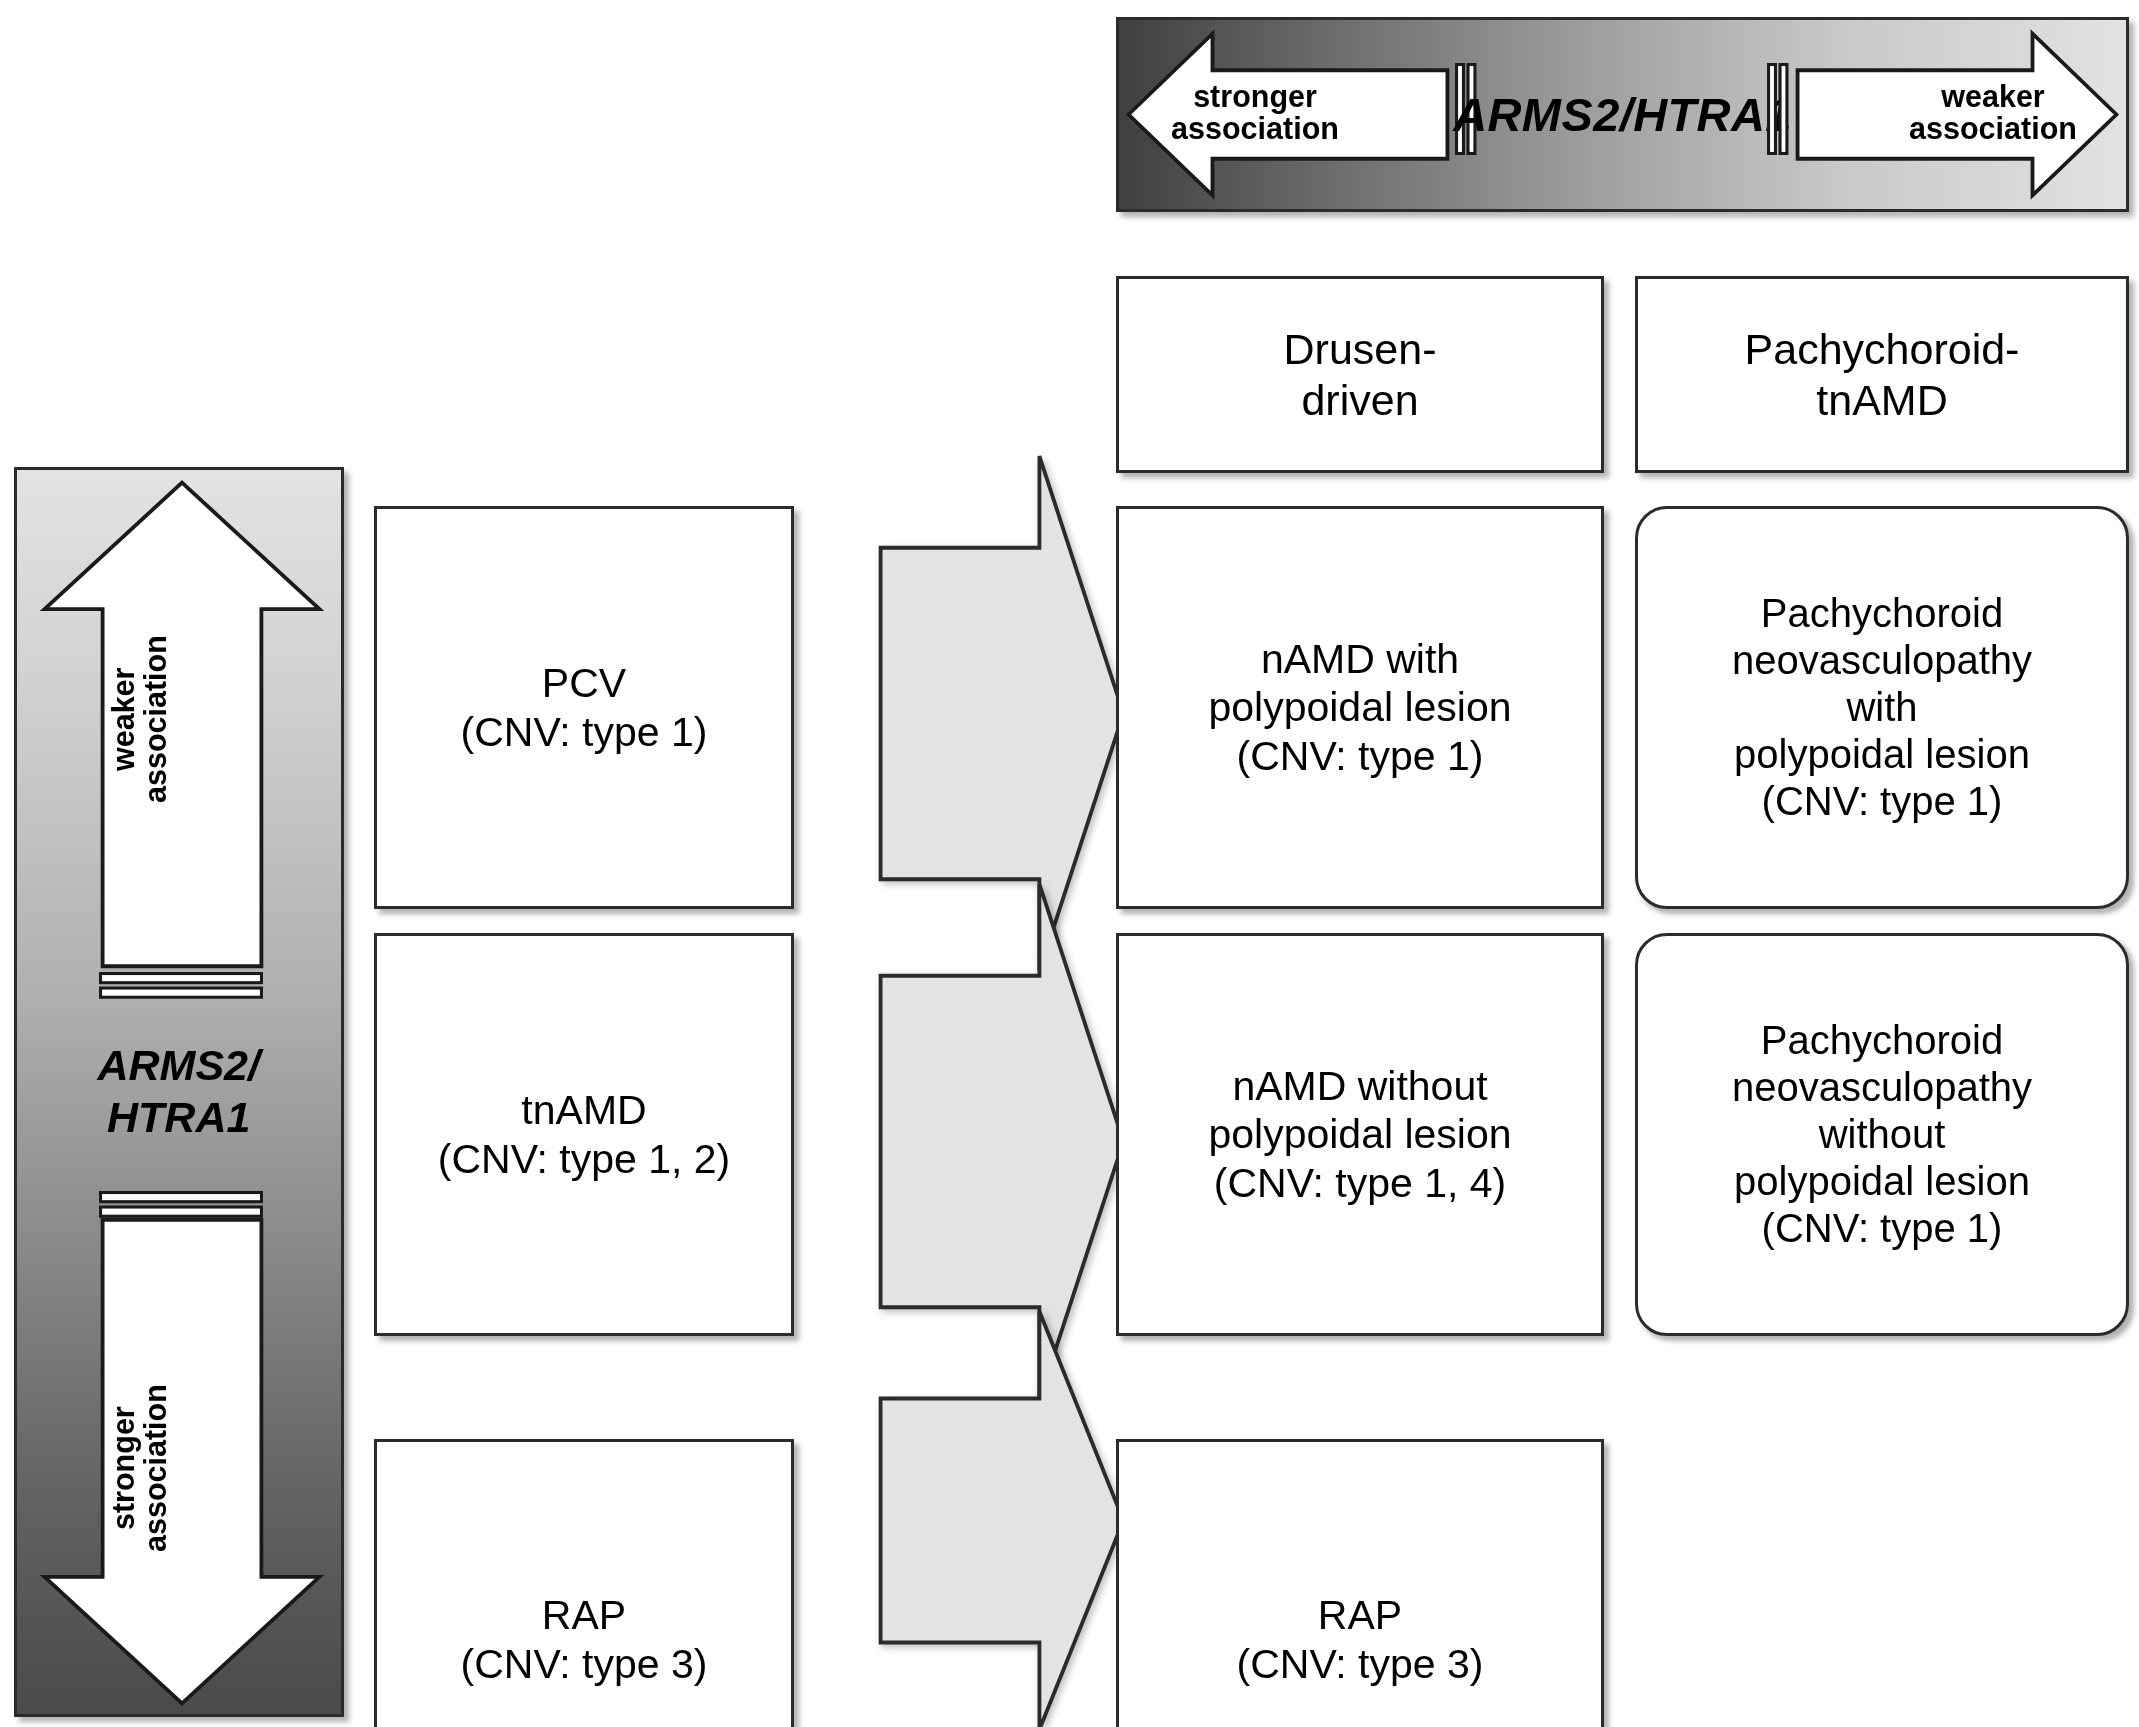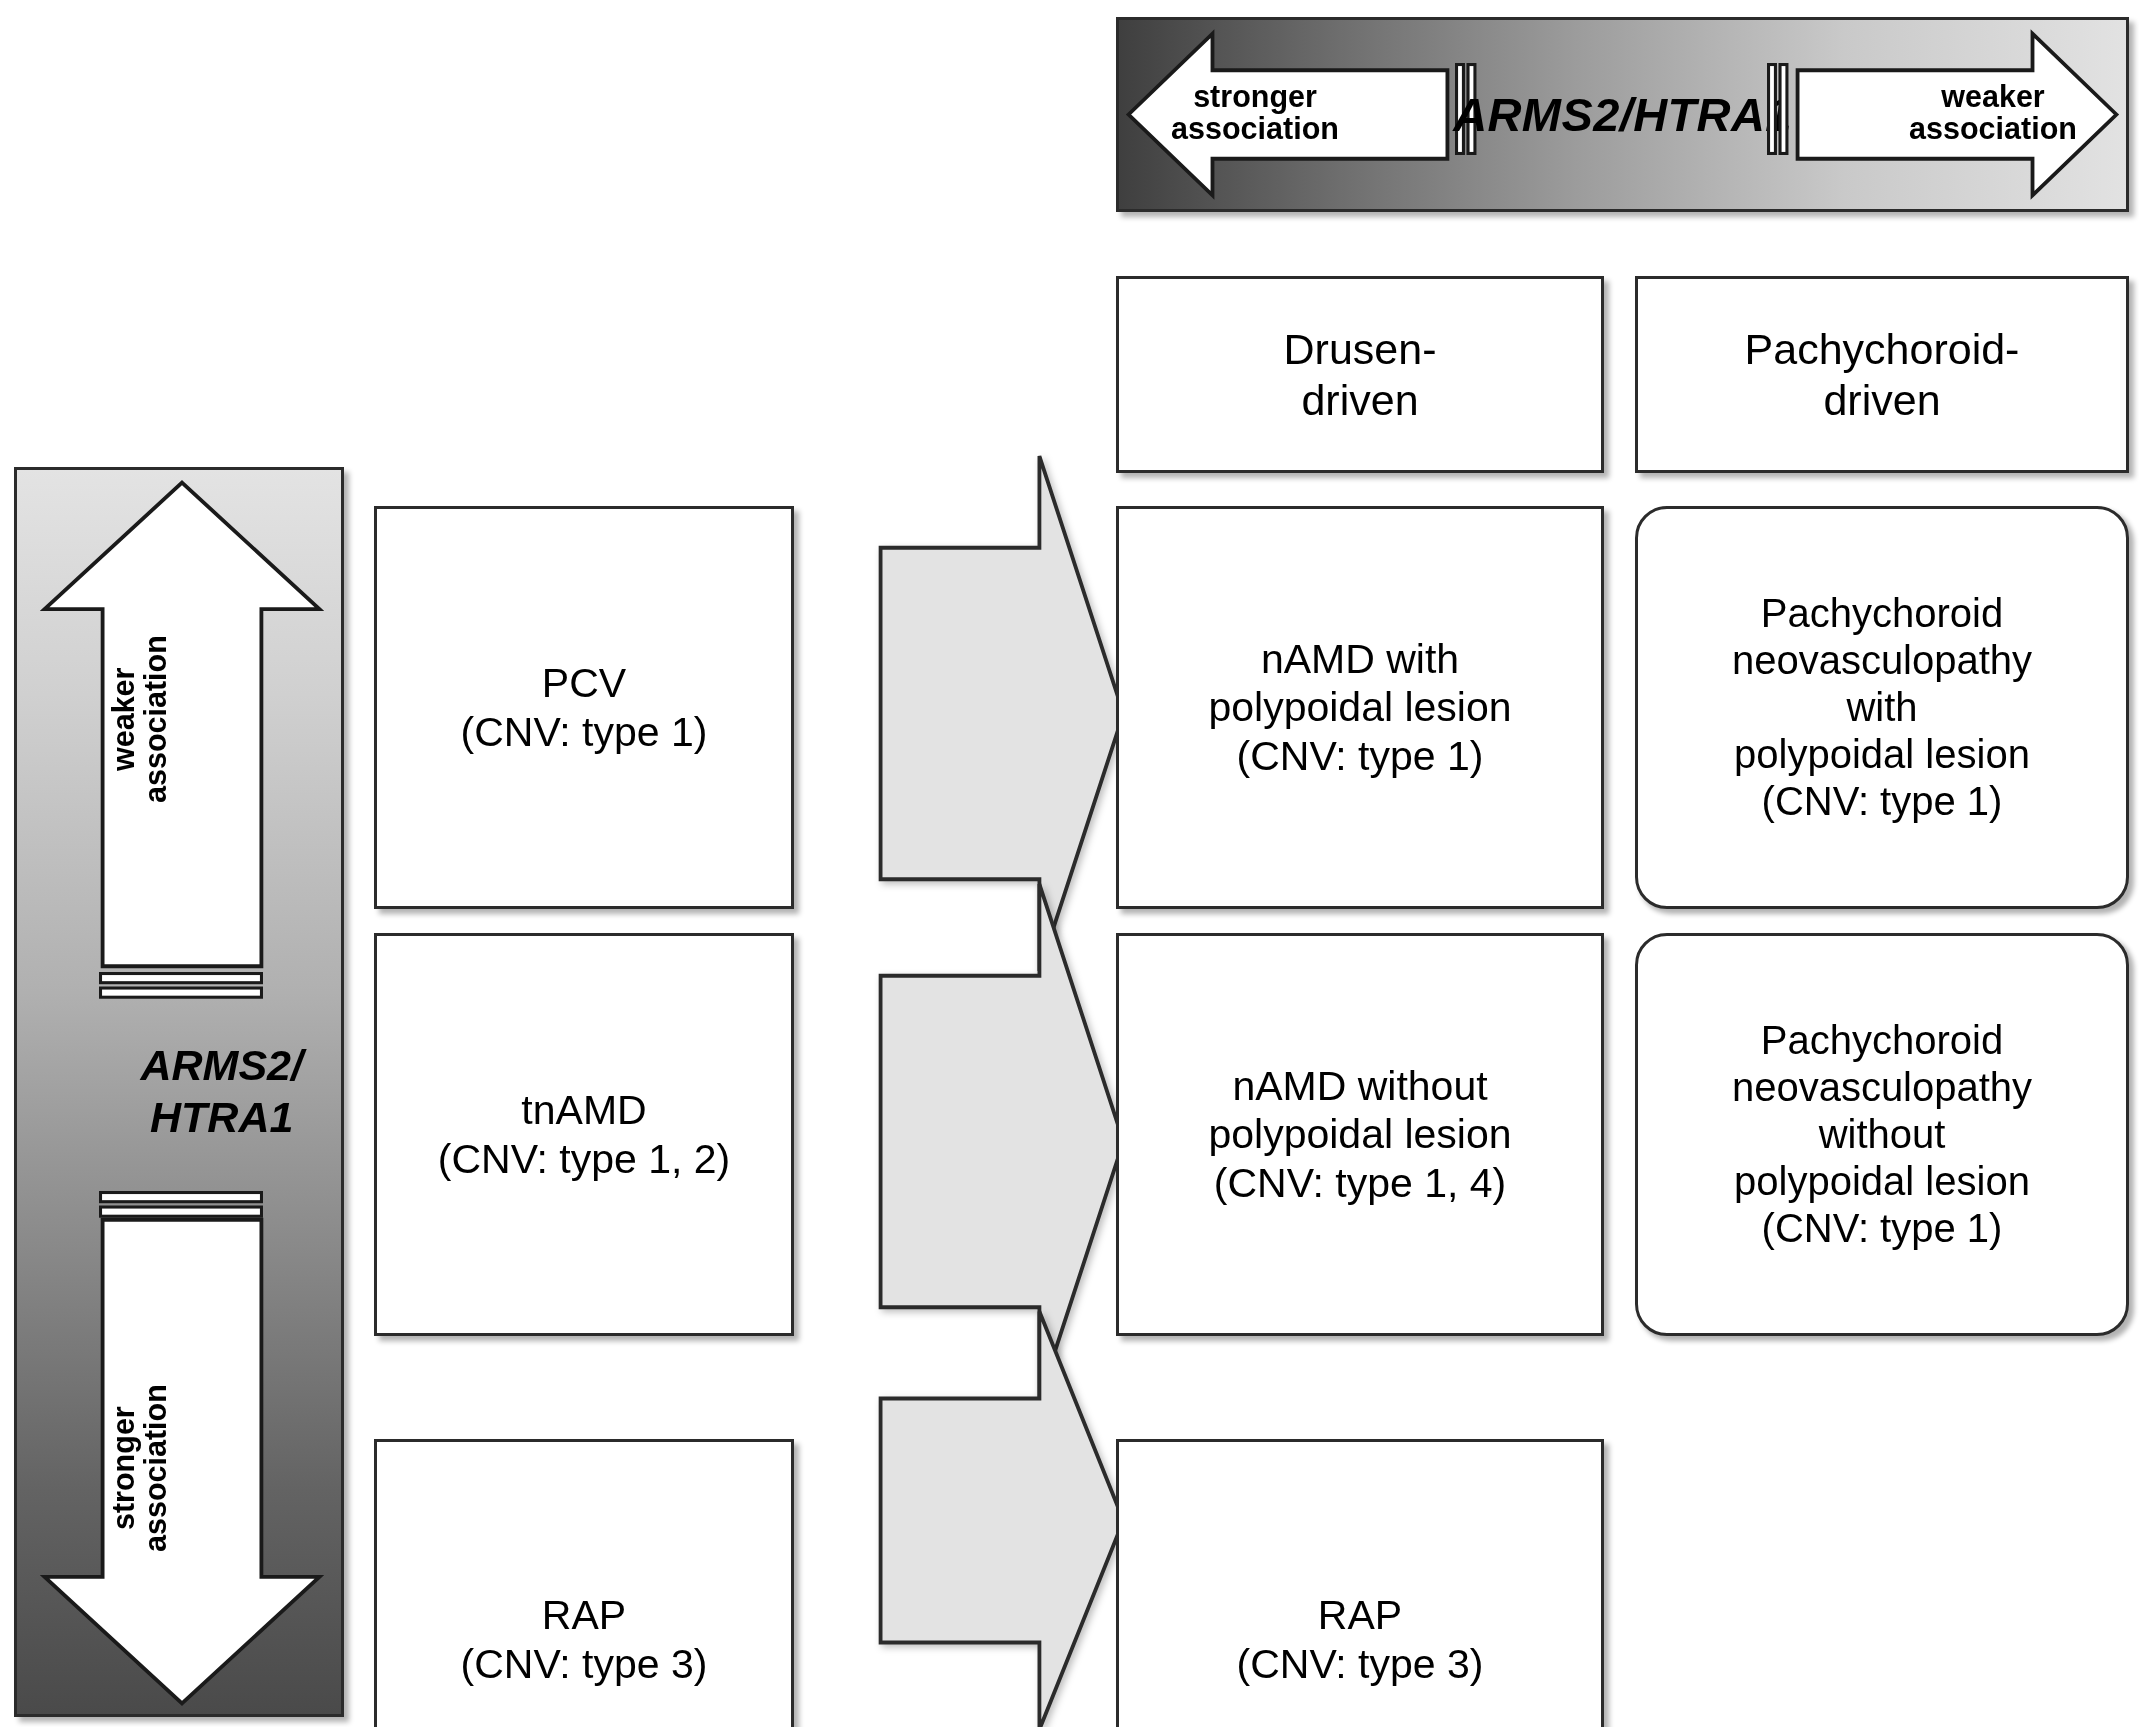--- a/index.html
+++ b/index.html
@@ -55,21 +55,21 @@
     position:absolute;font-size:30.5px;font-weight:bold;line-height:1.05;
     text-align:center;white-space:pre-line;
     writing-mode:vertical-rl;transform:rotate(180deg);
   }
   #lbl-weaker-v{left:90px;top:89px;height:321px;}
   #lbl-stronger-v{left:90px;bottom:85px;height:321px;}
   #left-band-gene{
     position:absolute;left:0;width:100%;top:534px;height:176px;
     display:flex;flex-direction:column;align-items:center;justify-content:center;
     font-style:italic;font-weight:bold;font-size:43px;line-height:1.2;
-    white-space:pre-line;text-align:center;padding-left:43px;
+    white-space:pre-line;text-align:center;
   }
 
   
   #hdr-drusen{left:1116px;top:237px;width:488px;height:197px;font-size:43px;}
   #hdr-pachy {left:1635px;top:237px;width:494px;height:197px;font-size:43px;}
 
   
   .col-left {left:374px; width:420px;}
   .col-mid  {left:1116px;width:488px;}
   .col-right{left:1635px;width:494px;}
@@ -144,21 +144,21 @@
   <div class="vlabel" id="lbl-stronger-v">stronger
 association</div>
 </div>
 
 <div class="box" id="hdr-drusen">
   <span class="txt">Drusen-
 driven</span>
 </div>
 <div class="box" id="hdr-pachy">
   <span class="txt">Pachychoroid-
-driven</span>
+tnAMD</span>
 </div>
 
 <div class="chev chev1">
   <svg viewBox="0 0 330 690" preserveAspectRatio="none" width="252" height="527">
     <polygon points="6,128 214,128 214,8 324,345 214,682 214,562 6,562" fill="#e3e3e3" stroke="#2b2b2b" stroke-width="5"></polygon>
   </svg>
 </div>
 <div class="chev chev2">
   <svg viewBox="0 0 330 690" preserveAspectRatio="none" width="252" height="527">
     <polygon points="6,128 214,128 214,8 324,345 214,682 214,562 6,562" fill="#e3e3e3" stroke="#2b2b2b" stroke-width="5"></polygon>

